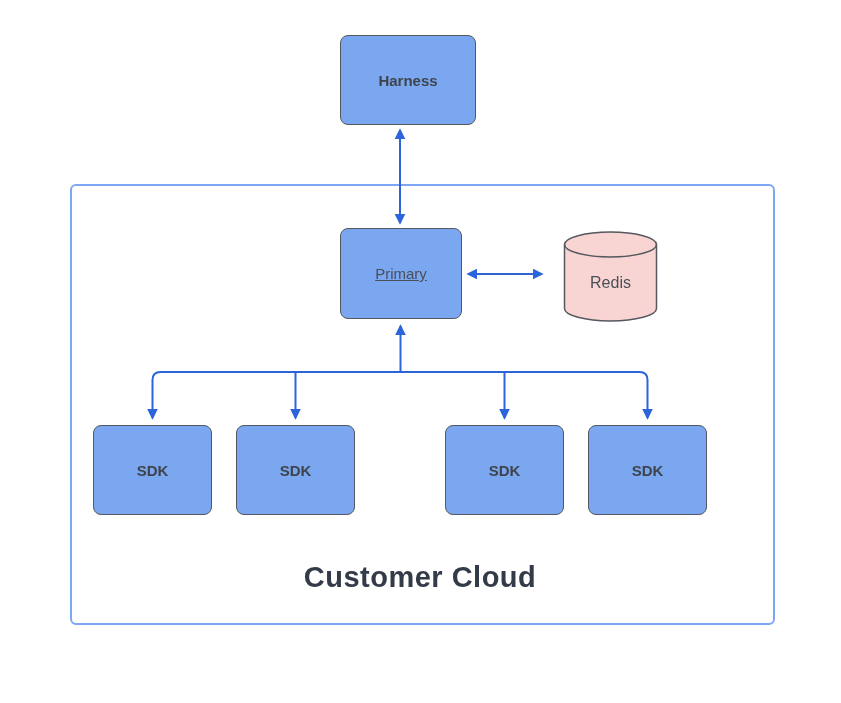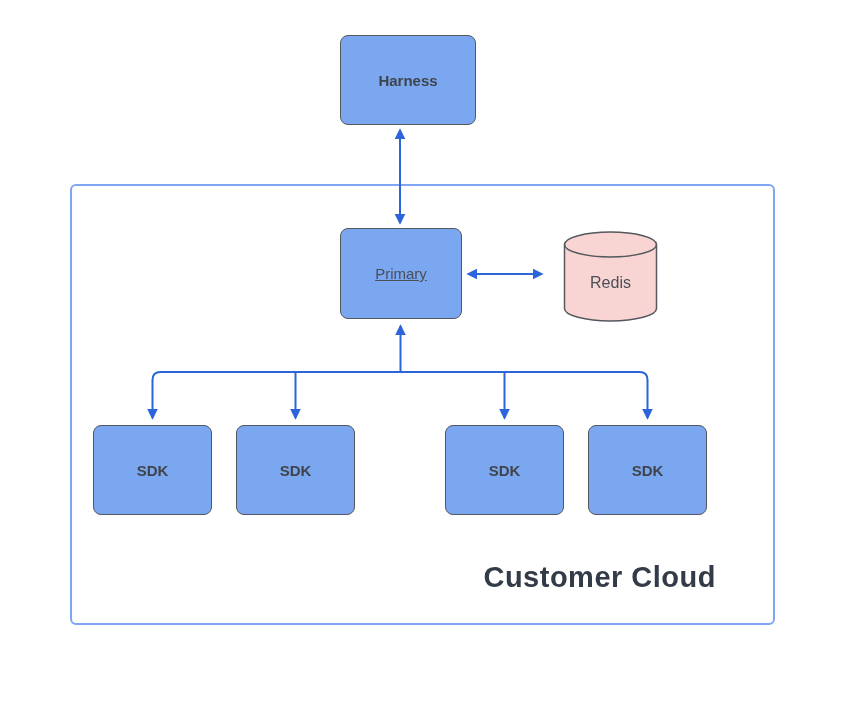--- a/index.html
+++ b/index.html
@@ -94,26 +94,27 @@
     justify-content: center;
     padding-top: 12px;
     font-size: 16px;
     color: var(--label-gray);
   }
   .container-title {
     position: absolute;
     left: 70px;
     top: 561px;
     width: 646px;
-    text-align: right;
+    text-align: center;
     font-size: 29px;
     font-weight: bold;
     color: var(--title-dark);
     z-index: 2;
     letter-spacing: 0.5px;
+    padding-left: 27px;
   }
 </style>
 </head>
 <body>
 
 <div class="canvas">
 
   <div class="container-box"></div>
 
   <svg class="edges-layer" width="841" height="703" viewBox="0 0 841 703">

